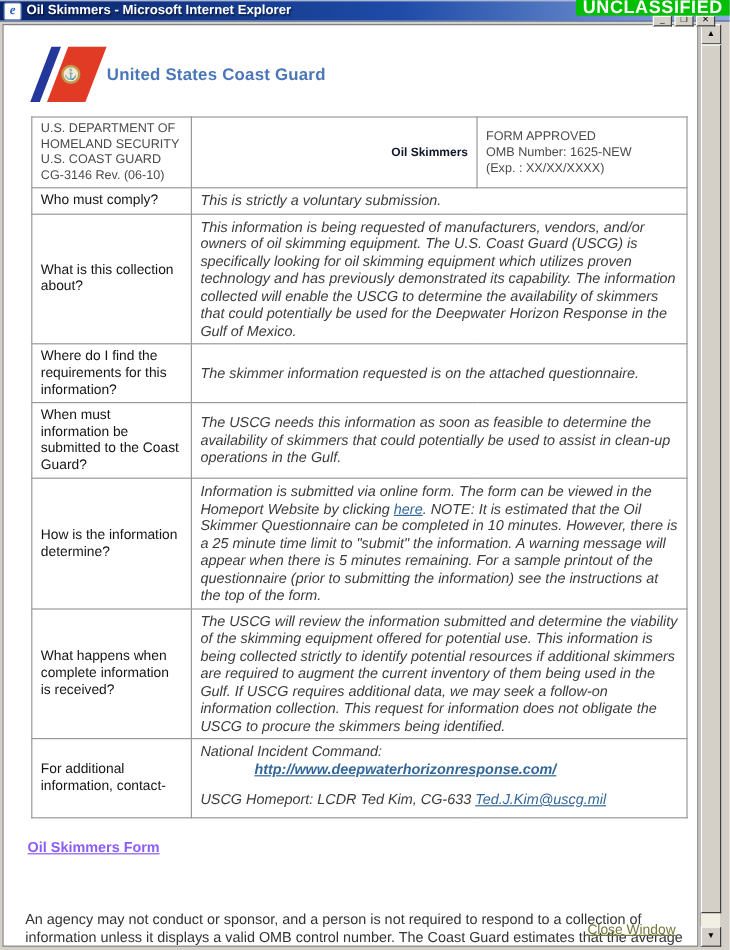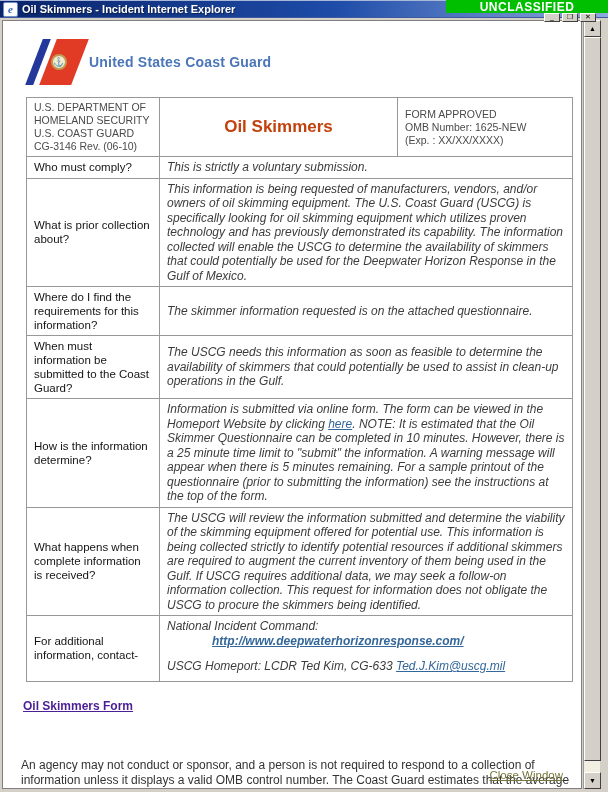--- a/index.html
+++ b/index.html
@@ -22,22 +22,22 @@
   }
   .title-text{color:#FFFFFF;font-weight:bold;font-size:11px;white-space:nowrap;text-shadow:1px 1px 1px rgba(0,0,0,.45);}
   .win-buttons{position:absolute;top:13px;right:12px;display:flex;gap:2px;z-index:5;}
   .win-btn{
     width:16px;height:9px;background:#D4D0C8;box-sizing:border-box;
     border:1px solid;border-color:#FFFFFF #404040 #404040 #FFFFFF;
     font-size:7px;line-height:5px;text-align:center;color:#000;overflow:hidden;
   }
   
   .class-banner{
-    position:absolute;top:0;right:0;width:162px;height:13px;z-index:20;
-    background:#00BE00;color:#FFFFFF;font-weight:bold;font-size:12px;line-height:14px;
+    position:absolute;top:0;right:0;width:128px;height:13px;z-index:20;
+    background:#00BE00;color:#FFFFFF;font-weight:bold;font-size:15px;line-height:14px;
     text-align:center;letter-spacing:.5px;overflow:hidden;
   }
   
   .vscroll{position:absolute;top:20px;right:8px;width:17px;bottom:3px;background:#F1EFE2;border-left:1px solid #9A9A9A;box-sizing:border-box;}
   .sb-btn{
     position:absolute;left:0;width:17px;height:17px;box-sizing:border-box;background:#D4D0C8;
     border:1px solid;border-color:#FFFFFF #404040 #404040 #FFFFFF;
     font-size:7px;color:#000;text-align:center;line-height:15px;
   }
   .sb-up{top:0;} .sb-down{bottom:0;}
@@ -59,39 +59,39 @@
   .emblem{
     position:absolute;left:24px;top:15px;width:16px;height:16px;border-radius:50%;box-sizing:border-box;
     background:#F5E9D0;border:2px solid #C09A50;color:#B05030;font-size:9px;line-height:12px;text-align:center;
   }
   .org-name{color:#4B76B8;font-weight:bold;font-size:14px;letter-spacing:.2px;}
   .org-dept{color:#A83838;font-weight:bold;font-size:9.5px;letter-spacing:1.8px;font-family:"Liberation Serif",serif;margin-top:2px;}
   
   table.faq{border-collapse:collapse;width:546px;margin-left:5px;color:#3C3C3C;table-layout:fixed;}
   table.faq td{border:1px solid #989898;padding:3px 7px;vertical-align:middle;}
   .hdr-agency,.hdr-approved{font-size:10.5px;color:#4A4A4A;line-height:13px;}
-  .hdr-title{font-size:17px;font-weight:bold;text-align:center;color:#c2410c;}
+  .hdr-title{font-size:10px;font-weight:bold;text-align:right;color:#0f172a;}
   .q-cell{font-weight:normal;font-size:11.5px;color:#141414;line-height:14px;}
   .a-cell{font-size:12px;line-height:14.5px;font-style:italic;}
   .a-cell p{margin:0 0 11px 0;} .a-cell p:last-child{margin-bottom:4px;}
   a.lnk{color:#336699;text-decoration:underline;cursor:pointer;}
   a.lnk-bold{font-weight:bold;margin-left:45px;}
   
   .continue-text{font-size:11.5px;color:#333333;margin:11px 0 0 2px;}
-  .form-link{display:inline-block;margin:17px 16px 0 2px;font-size:12px;font-weight:bold;color:#4c1d95;text-decoration:underline;cursor:pointer;}
+  .form-link{display:inline-block;margin:17px 16px 0 2px;font-size:12px;font-weight:bold;color:#8b5cf6;text-decoration:underline;cursor:pointer;}
   .burden{font-size:12px;line-height:15px;color:#333333;margin:44px 0 0 0;width:552px;}
   .close-row{position:absolute;right:18px;bottom:5px;margin-top:37px;}
   .close-link{color:#77773C;font-size:11.5px;text-decoration:underline;cursor:pointer;}
 </style>
 </head>
 <body>
 
 <div class="titlebar">
   <span class="ie-icon">e</span>
-  <span class="title-text">Oil Skimmers - Incident Internet Explorer</span>
+  <span class="title-text">Oil Skimmers - Microsoft Internet Explorer</span>
 </div>
 
 <div class="win-buttons">
   <div class="win-btn">_</div>
   <div class="win-btn">❐</div>
   <div class="win-btn">✕</div>
 </div>
 
 <div class="class-banner">UNCLASSIFIED</div>
 
@@ -130,21 +130,21 @@
           <div>FORM APPROVED</div>
           <div>OMB Number: 1625-NEW</div>
           <div>(Exp. : XX/XX/XXXX)</div>
         </td>
       </tr>
       <tr>
         <td class="q-cell">Who must comply?</td>
         <td class="a-cell" colspan="2">This is strictly a voluntary submission.</td>
       </tr>
       <tr>
-        <td class="q-cell">What is prior collection about?</td>
+        <td class="q-cell">What is this collection about?</td>
         <td class="a-cell" colspan="2">This information is being requested of manufacturers, vendors, and/or owners of oil skimming equipment. The U.S. Coast Guard (USCG) is specifically looking for oil skimming equipment which utilizes proven technology and has previously demonstrated its capability. The information collected will enable the USCG to determine the availability of skimmers that could potentially be used for the Deepwater Horizon Response in the Gulf of Mexico.</td>
       </tr>
       <tr>
         <td class="q-cell">Where do I find the requirements for this information?</td>
         <td class="a-cell" colspan="2">The skimmer information requested is on the attached questionnaire.</td>
       </tr>
       <tr>
         <td class="q-cell">When must information be submitted to the Coast Guard?</td>
         <td class="a-cell" colspan="2">The USCG needs this information as soon as feasible to determine the availability of skimmers that could potentially be used to assist in clean-up operations in the Gulf.</td>
       </tr>

